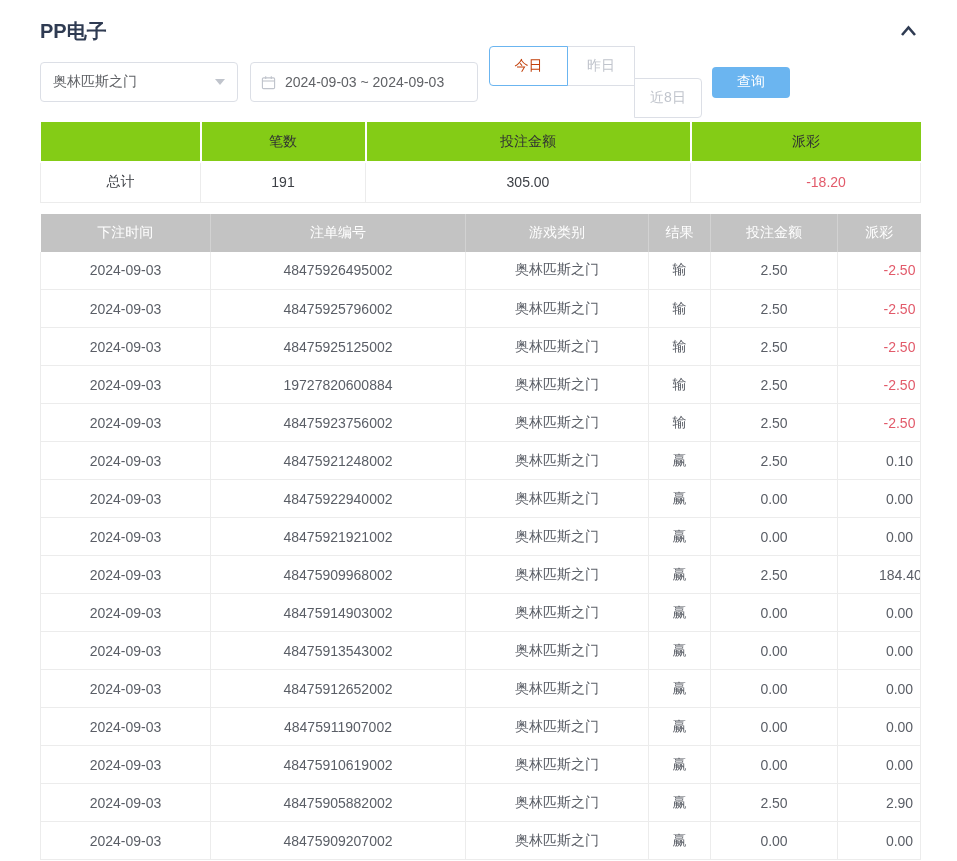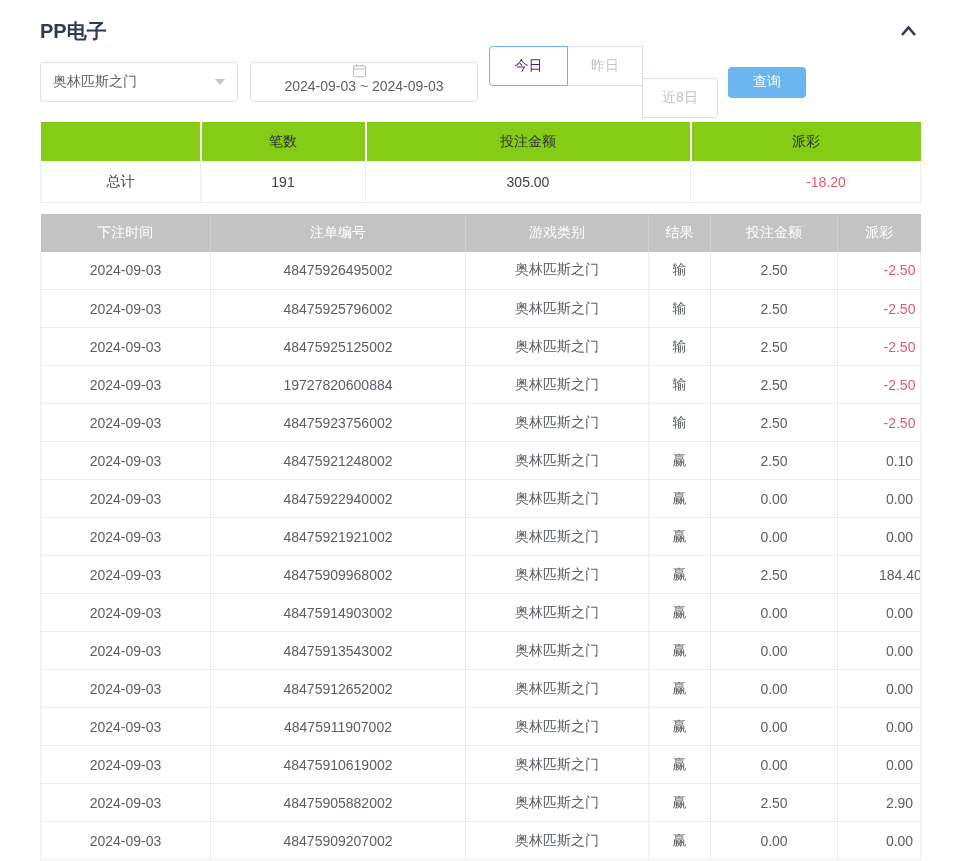--- a/index.html
+++ b/index.html
@@ -26,33 +26,33 @@
   .controls { display: flex; align-items: center; height: 40px; margin-bottom: 20px; }
   .ctl {
     height: 40px; border: 1px solid #dcdfe6; border-radius: 4px;
     background: #fff; display: flex; align-items: center; color: #606266;
   }
   .game-select { width: 198px; padding: 0 12px; justify-content: space-between; cursor: pointer; }
   .caret-down {
     width: 0; height: 0; border-left: 5px solid transparent;
     border-right: 5px solid transparent; border-top: 6px solid #c0c4cc;
   }
-  .date-input { width: 228px; margin-left: 12px; padding: 0 10px; cursor: pointer; flex-direction: column; }
+  .date-input { width: 228px; margin-left: 12px; padding: 0 10px; cursor: pointer; }
   .date-input .cal { margin-right: 9px; display: flex; align-items: center; }
   .date-text { white-space: nowrap; font-size: 14px; }
 
   .btn-group { display: flex; margin-left: 11px; }
   .qb {
-    height: 40px; width: 76px; background: #fff; border: 1px solid #dcdfe6;
+    height: 40px; width: 68px; background: #fff; border: 1px solid #dcdfe6;
     color: #c0c4cc; font-size: 14px; cursor: pointer; position: relative;
   }
   .qb + .qb { margin-left: -1px; }
   .qb:first-child { border-radius: 4px 0 0 4px; width: 79px; }
   .qb:last-child { border-radius: 0 4px 4px 0; margin-top: 32px; }
-  .qb.active { border-color: #6bb5f0; color: #4c1d95; z-index: 1; }
+  .qb.active { border-color: #6bb5f0; color: #c2410c; z-index: 1; }
 
   .search-btn {
     height: 31px; width: 78px; margin-left: 10px; border: none; border-radius: 4px;
     background: #6bb5f0; color: #fff; font-size: 14px; cursor: pointer;
   }
 
   
   table { border-collapse: collapse; table-layout: fixed; width: 880px; }
   td, th { font-weight: normal; text-align: center; overflow: hidden; white-space: nowrap; }
 

